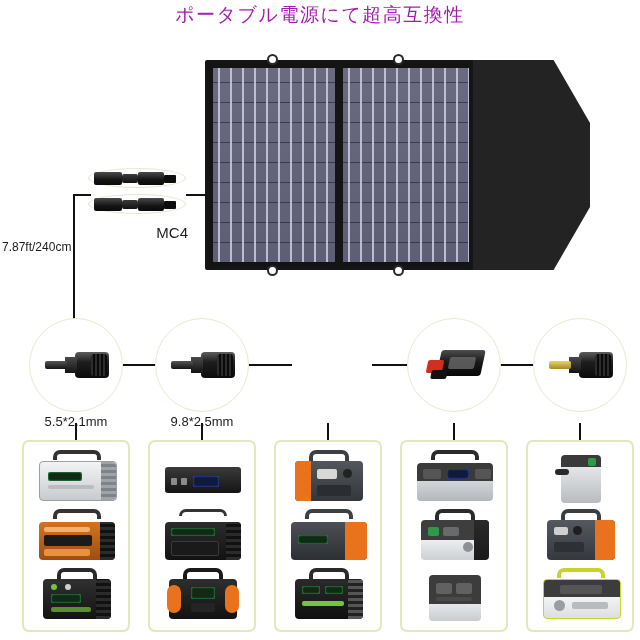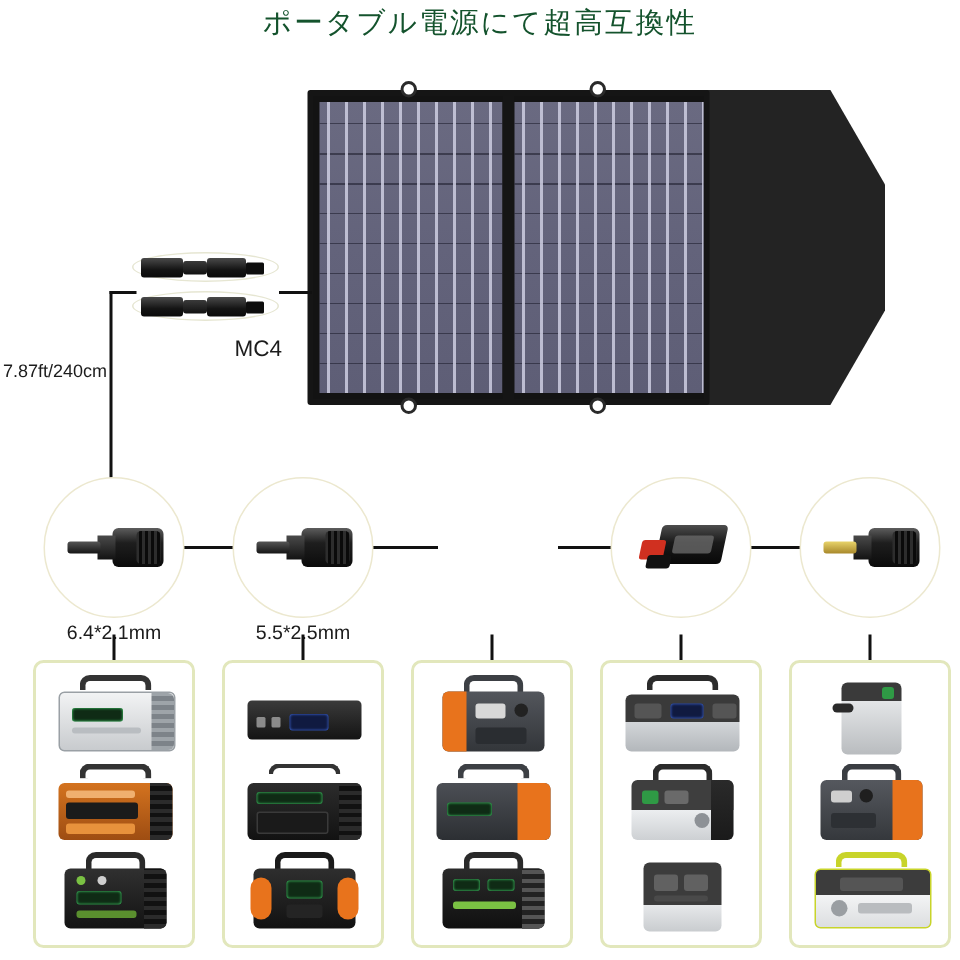--- a/index.html
+++ b/index.html
@@ -6,21 +6,21 @@
   body{
     width:640px;height:640px;background:#ffffff;
     font-family:"Liberation Sans","DejaVu Sans",sans-serif;
     overflow:hidden;position:relative;
   }
   #stage{position:absolute;left:0;top:0;width:640px;height:640px;}
 
   
   .title{
     position:absolute;left:0;top:2px;width:640px;text-align:center;
-    font-size:19px;color:#14532d;letter-spacing:1.5px;font-weight:400;
+    font-size:19px;color:#a21caf;letter-spacing:1.5px;font-weight:400;
     white-space:nowrap;
   }
 
   
   .panel-wrap{position:absolute;left:205px;top:60px;width:385px;height:210px;}
   .flap{
     position:absolute;left:255px;top:0px;width:130px;height:210px;
     background:#232323;
     clip-path:polygon(0 0,72% 0,100% 30%,100% 70%,72% 100%,0 100%);
   }
@@ -226,32 +226,32 @@
   <div class="wire h" style="left:498px;top:364px;width:46px;"></div>
 
   <div class="conn" style="left:29px;">
     <div class="circle"></div>
     <div class="plug">
       <div class="barrel"></div>
         <div class="rings"></div>
       <div class="neck"></div>
         <div class="pin"></div>
     </div>
-    <div class="conn-label">6.4*2.1mm</div>
+    <div class="conn-label">5.5*2.1mm</div>
   </div>
 
   <div class="conn" style="left:155px;">
     <div class="circle"></div>
     <div class="plug">
       <div class="barrel"></div>
         <div class="rings"></div>
       <div class="neck"></div>
         <div class="pin"></div>
     </div>
-    <div class="conn-label">5.5*2.5mm</div>
+    <div class="conn-label">9.8*2.5mm</div>
   </div>
 
 
   <div class="conn" style="left:407px;">
     <div class="circle"></div>
     <div class="anderson">
       <div class="and-body"></div>
         <div class="and-grey"></div>
       <div class="and-red"></div>
         <div class="and-blk"></div>

